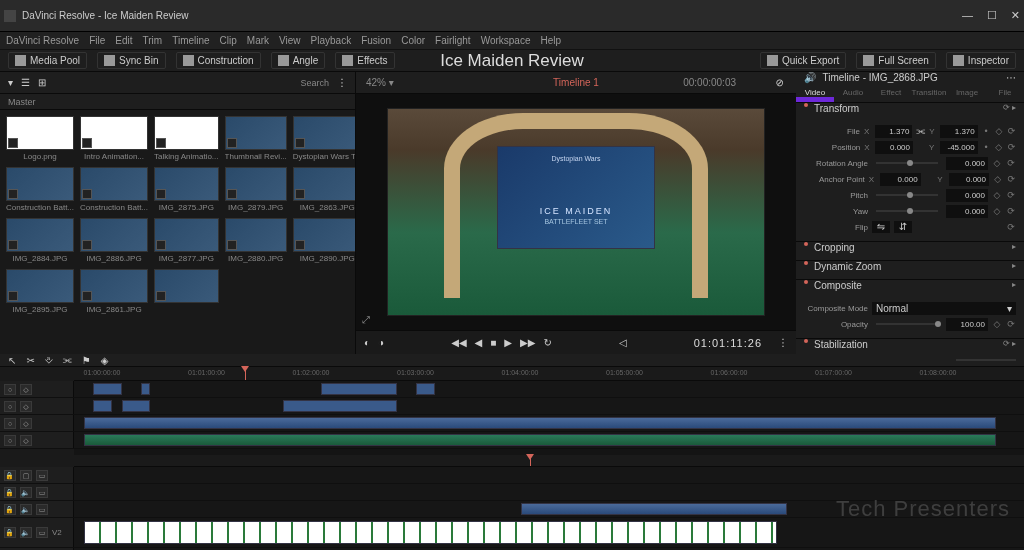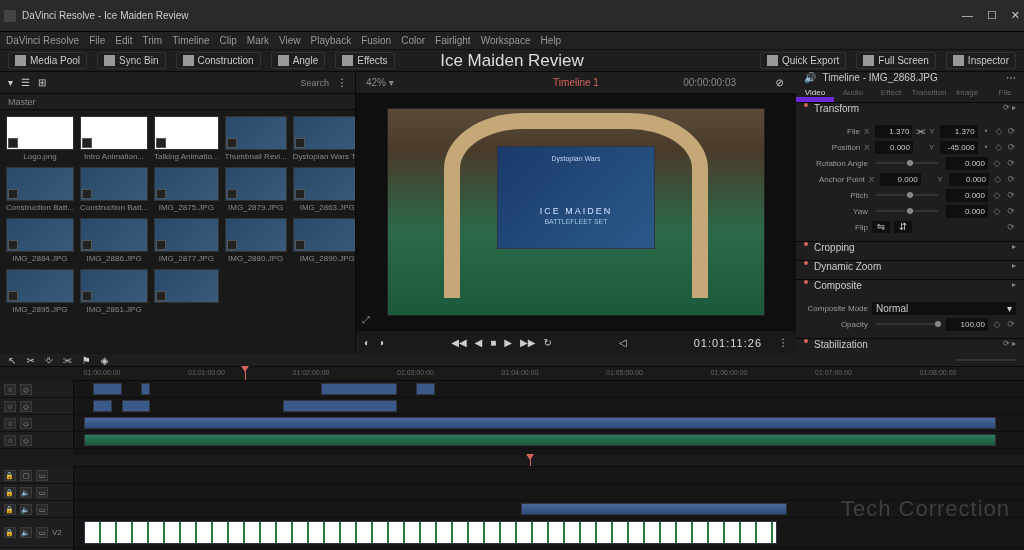--- a/index.html
+++ b/index.html
@@ -545,13 +545,13 @@
           <span class="btn">▭</span>
         </div>
         <div class="track-body">
       <div class="clip thumb" style="left:1%;width:97%"></div>
     </div>
       </div>
 
   </div>
 </div>
 
-<div class="watermark">Tech Correction</div>
+<div class="watermark">Tech Presenters</div>
 
 </body></html>

